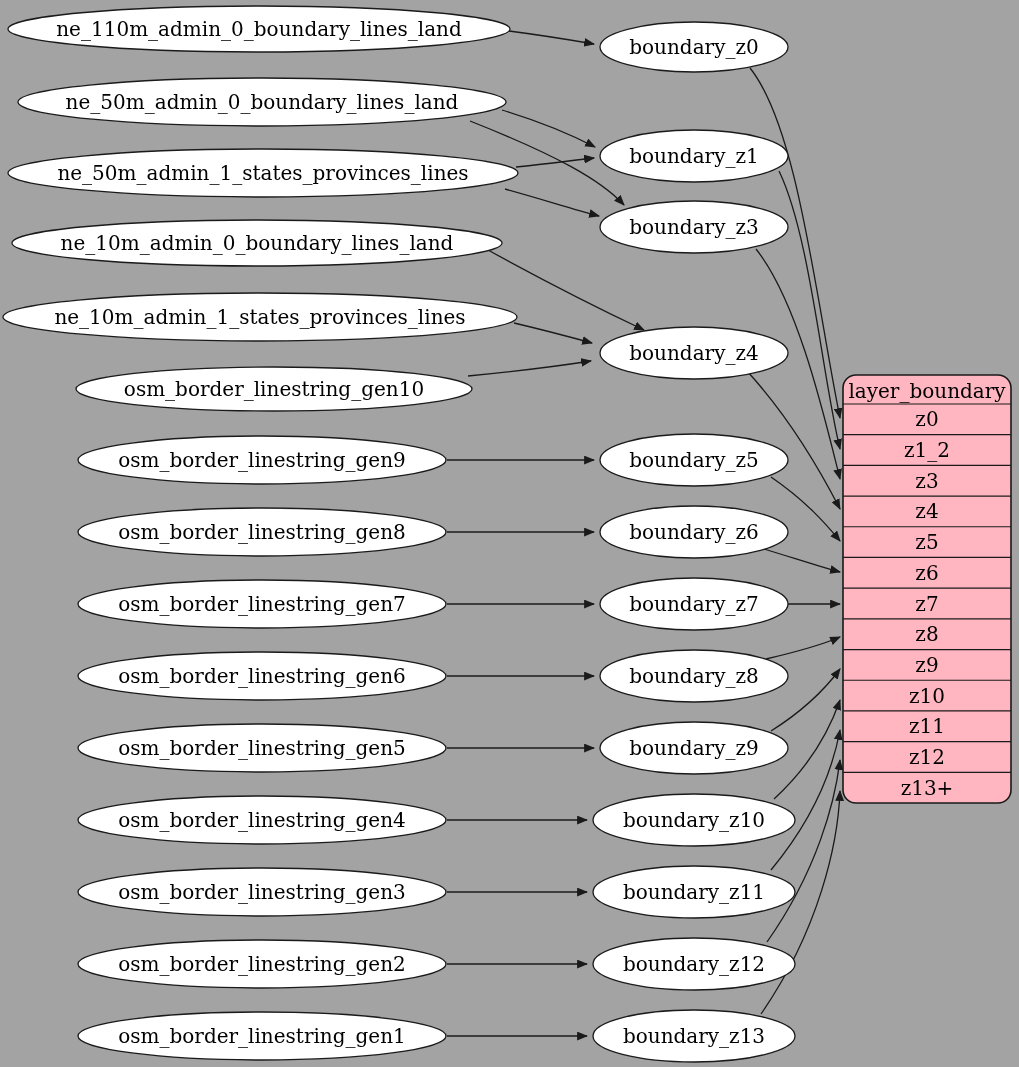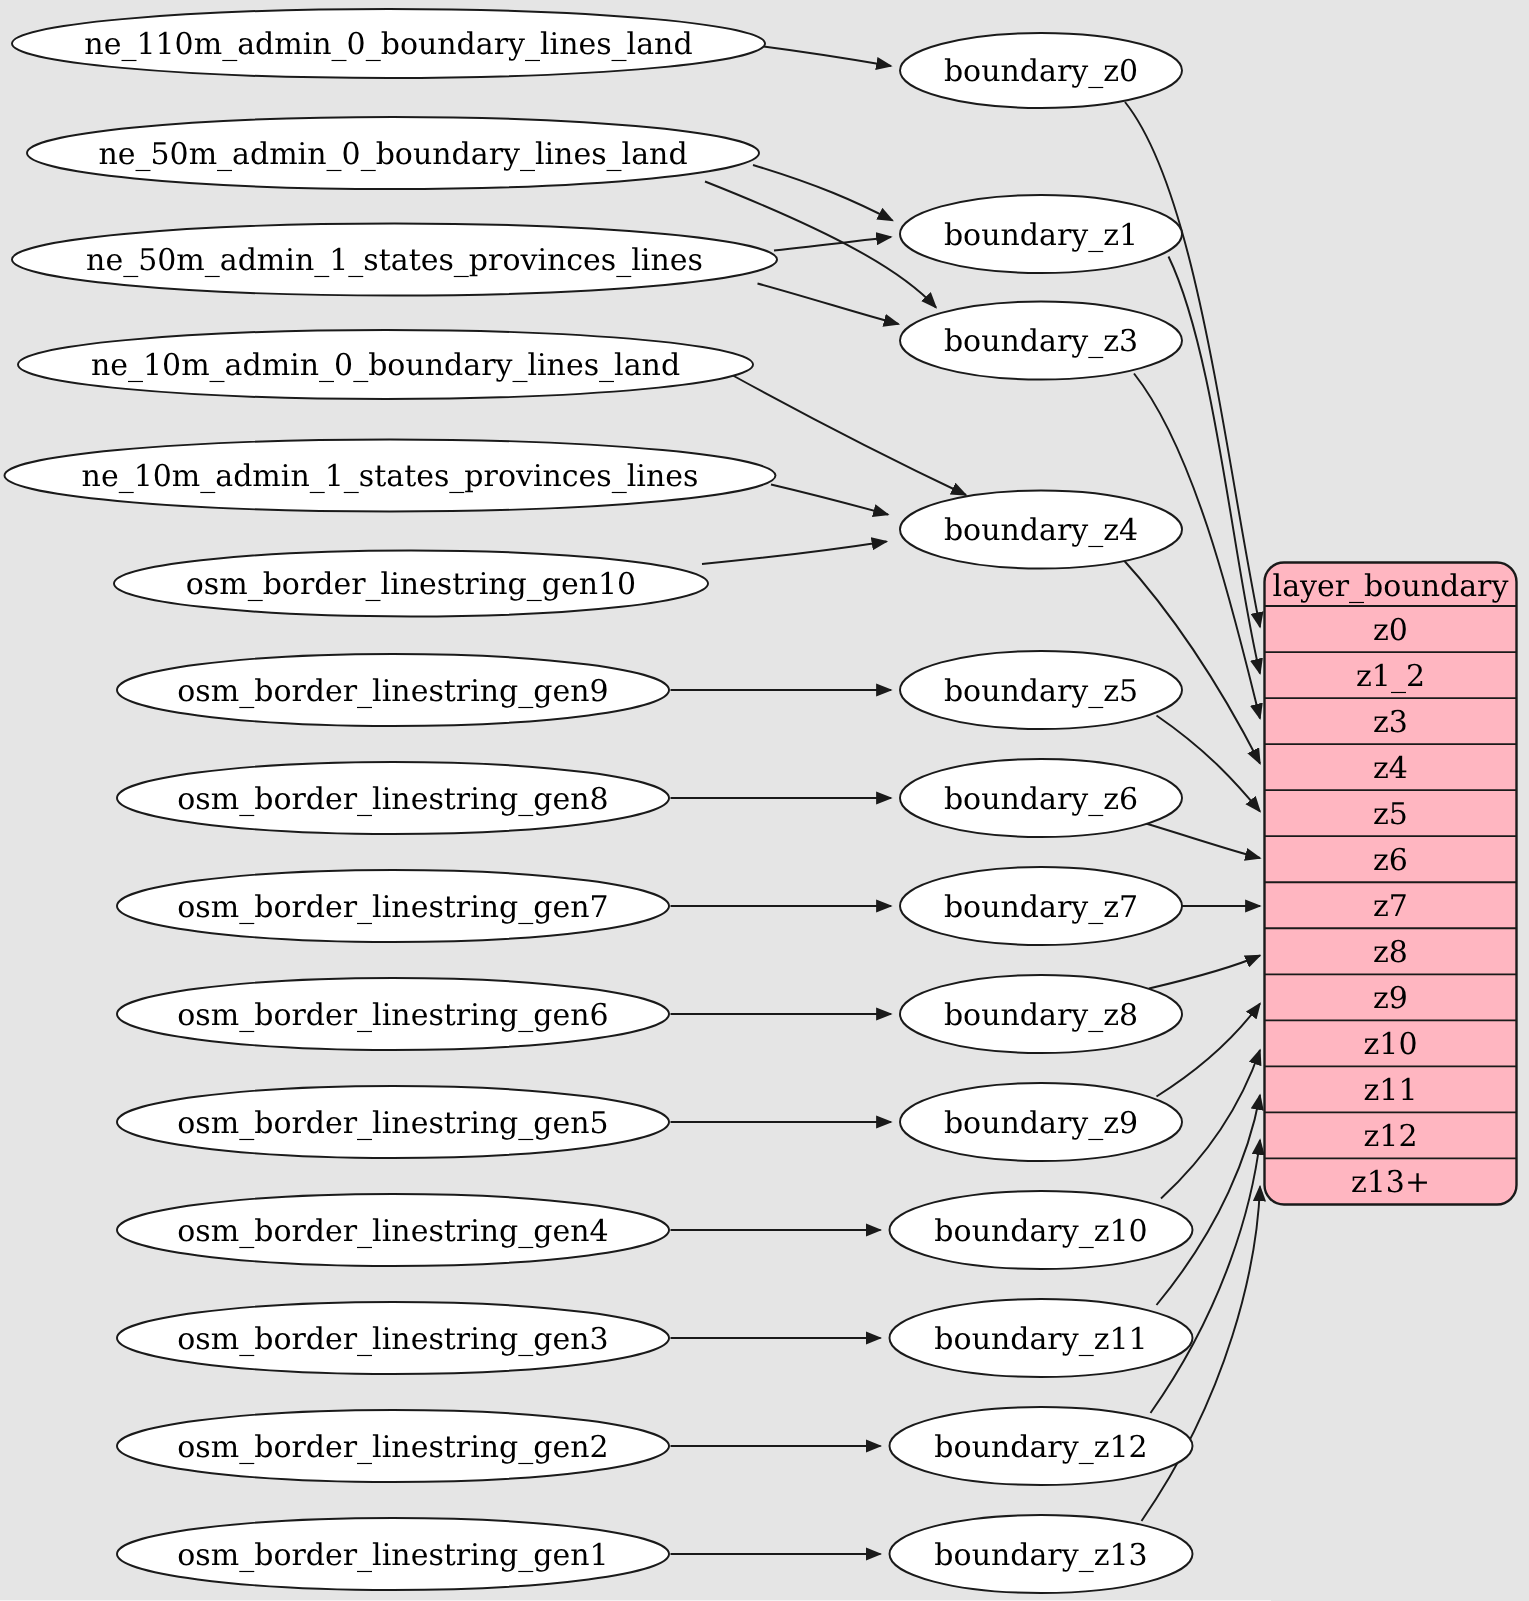--- a/index.html
+++ b/index.html
@@ -1,20 +1,20 @@
 <!DOCTYPE html>
 <html><head>
 <meta charset="utf-8">
 <style>
   html, body { margin: 0; padding: 0; background: #ffffff; }
   .canvas {
     position: relative;
     width: 1019px;
     height: 1067px;
-    background: #e5e5e5;
+    background: #a3a3a3;
     font-family: "DejaVu Serif", serif;
   }
   svg text {
     font-family: "DejaVu Serif", serif;
     font-size: 20px;
     fill: #000000;
   }
   svg .edge { fill: none; stroke: #1a1a1a; stroke-width: 1.3; }
   svg .node-ellipse { fill: #ffffff; stroke: #1a1a1a; stroke-width: 1.3; }
   svg .table-box { stroke: #1a1a1a; stroke-width: 1.6; }

